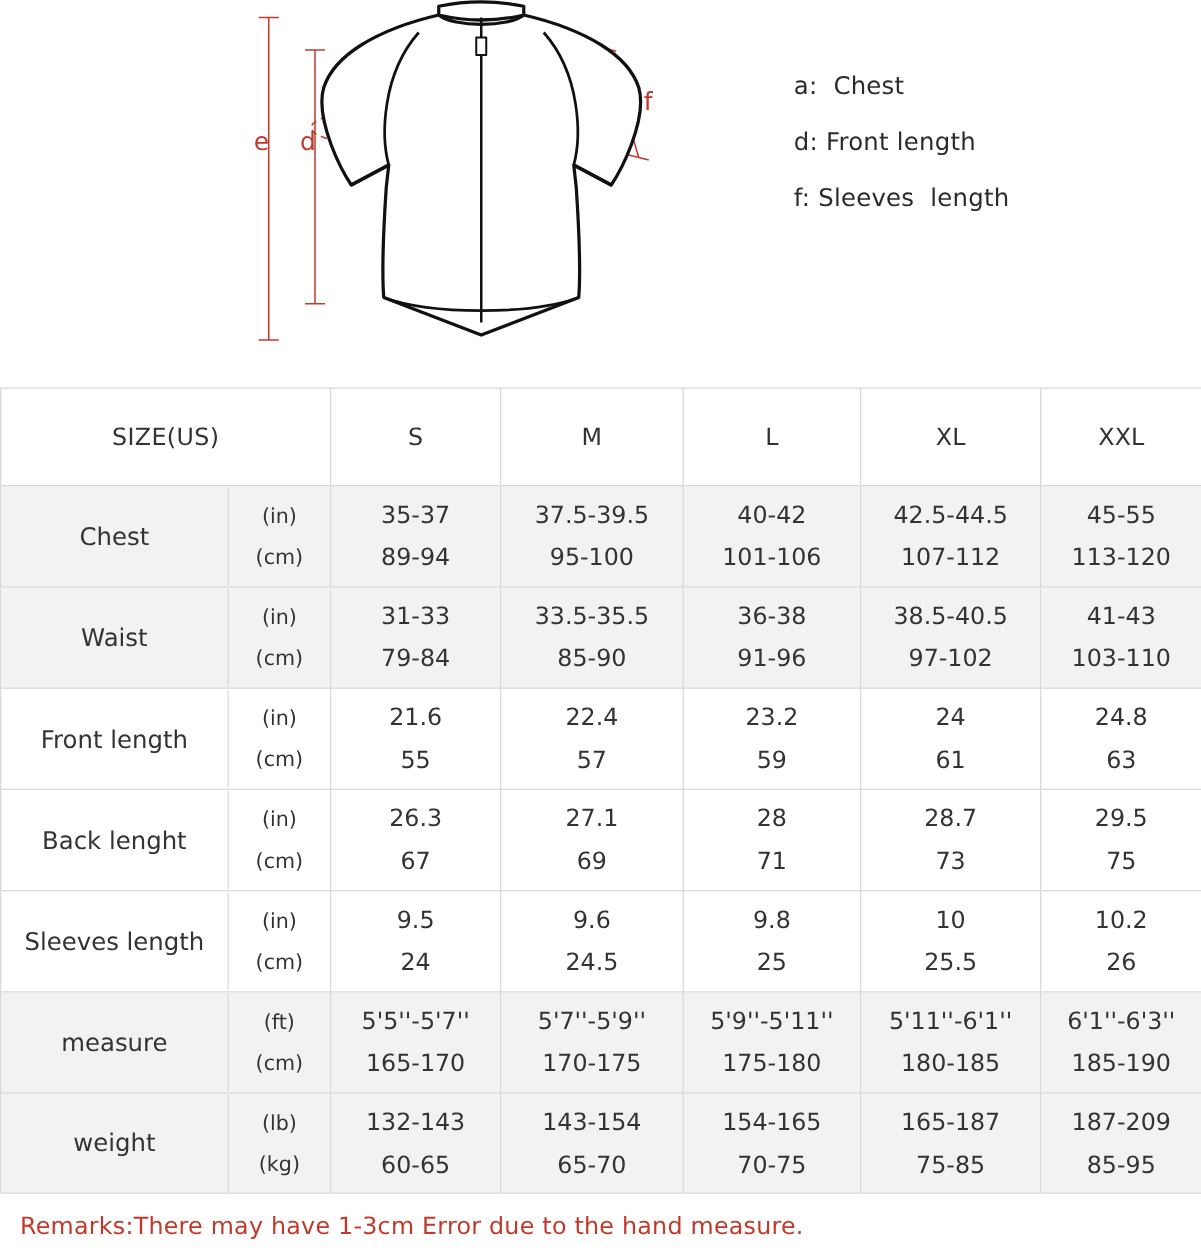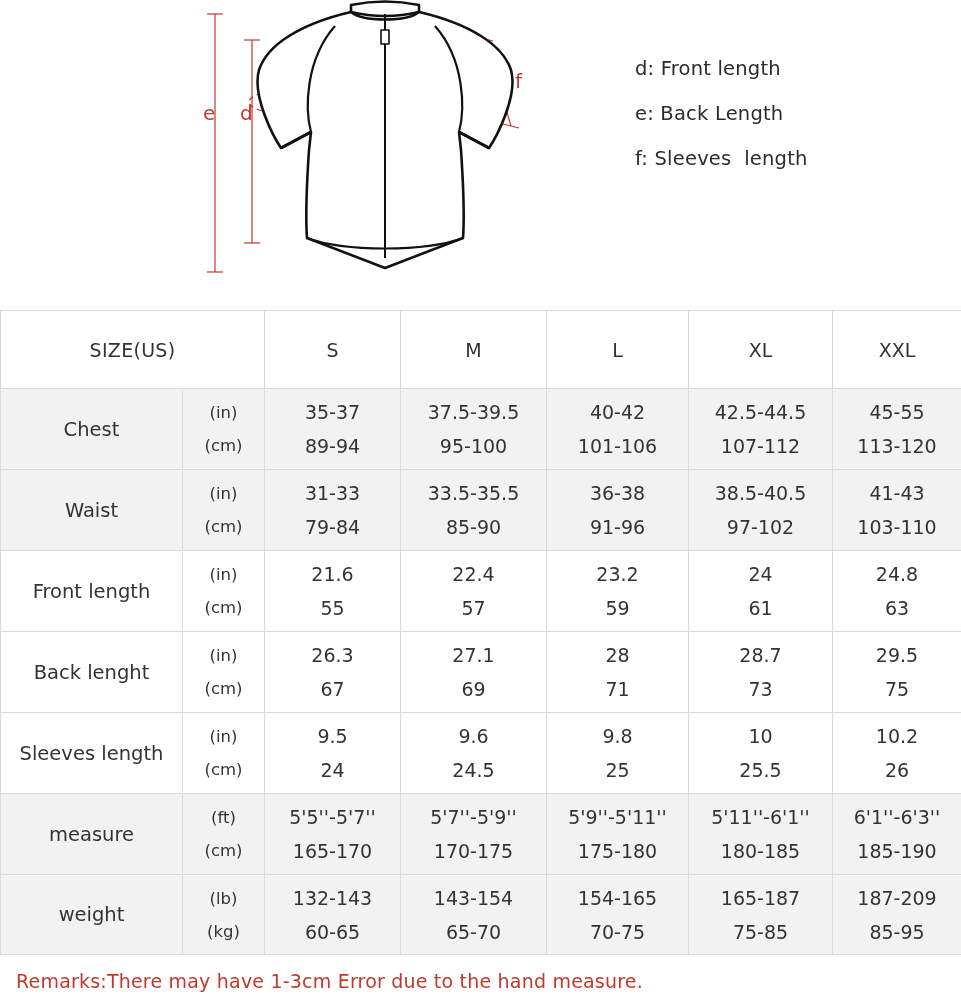--- a/index.html
+++ b/index.html
@@ -180,22 +180,22 @@
         <path d="M274 132 C280 110 280 60 250 26" fill="none" stroke-width="2.2"></path>
 
         <path d="M122 238 C160 252 240 252 278 238" fill="none" stroke-width="2.2"></path>
 
         <line x1="200" y1="14" x2="200" y2="258" stroke-width="2"></line>
         <rect x="196" y="30" width="8" height="14" fill="#ffffff" stroke-width="1.6"></rect>
       </g>
     </svg>
 
     <div class="legend">
+      <div>a:  Chest</div>
       <div>d: Front length</div>
-      <div>e: Back Length</div>
       <div>f: Sleeves  length</div>
     </div>
   </div>
 
   <table class="size-table">
     <colgroup>
       <col style="width:264px">
       <col style="width:136px">
       <col style="width:146px">
       <col style="width:142px">

